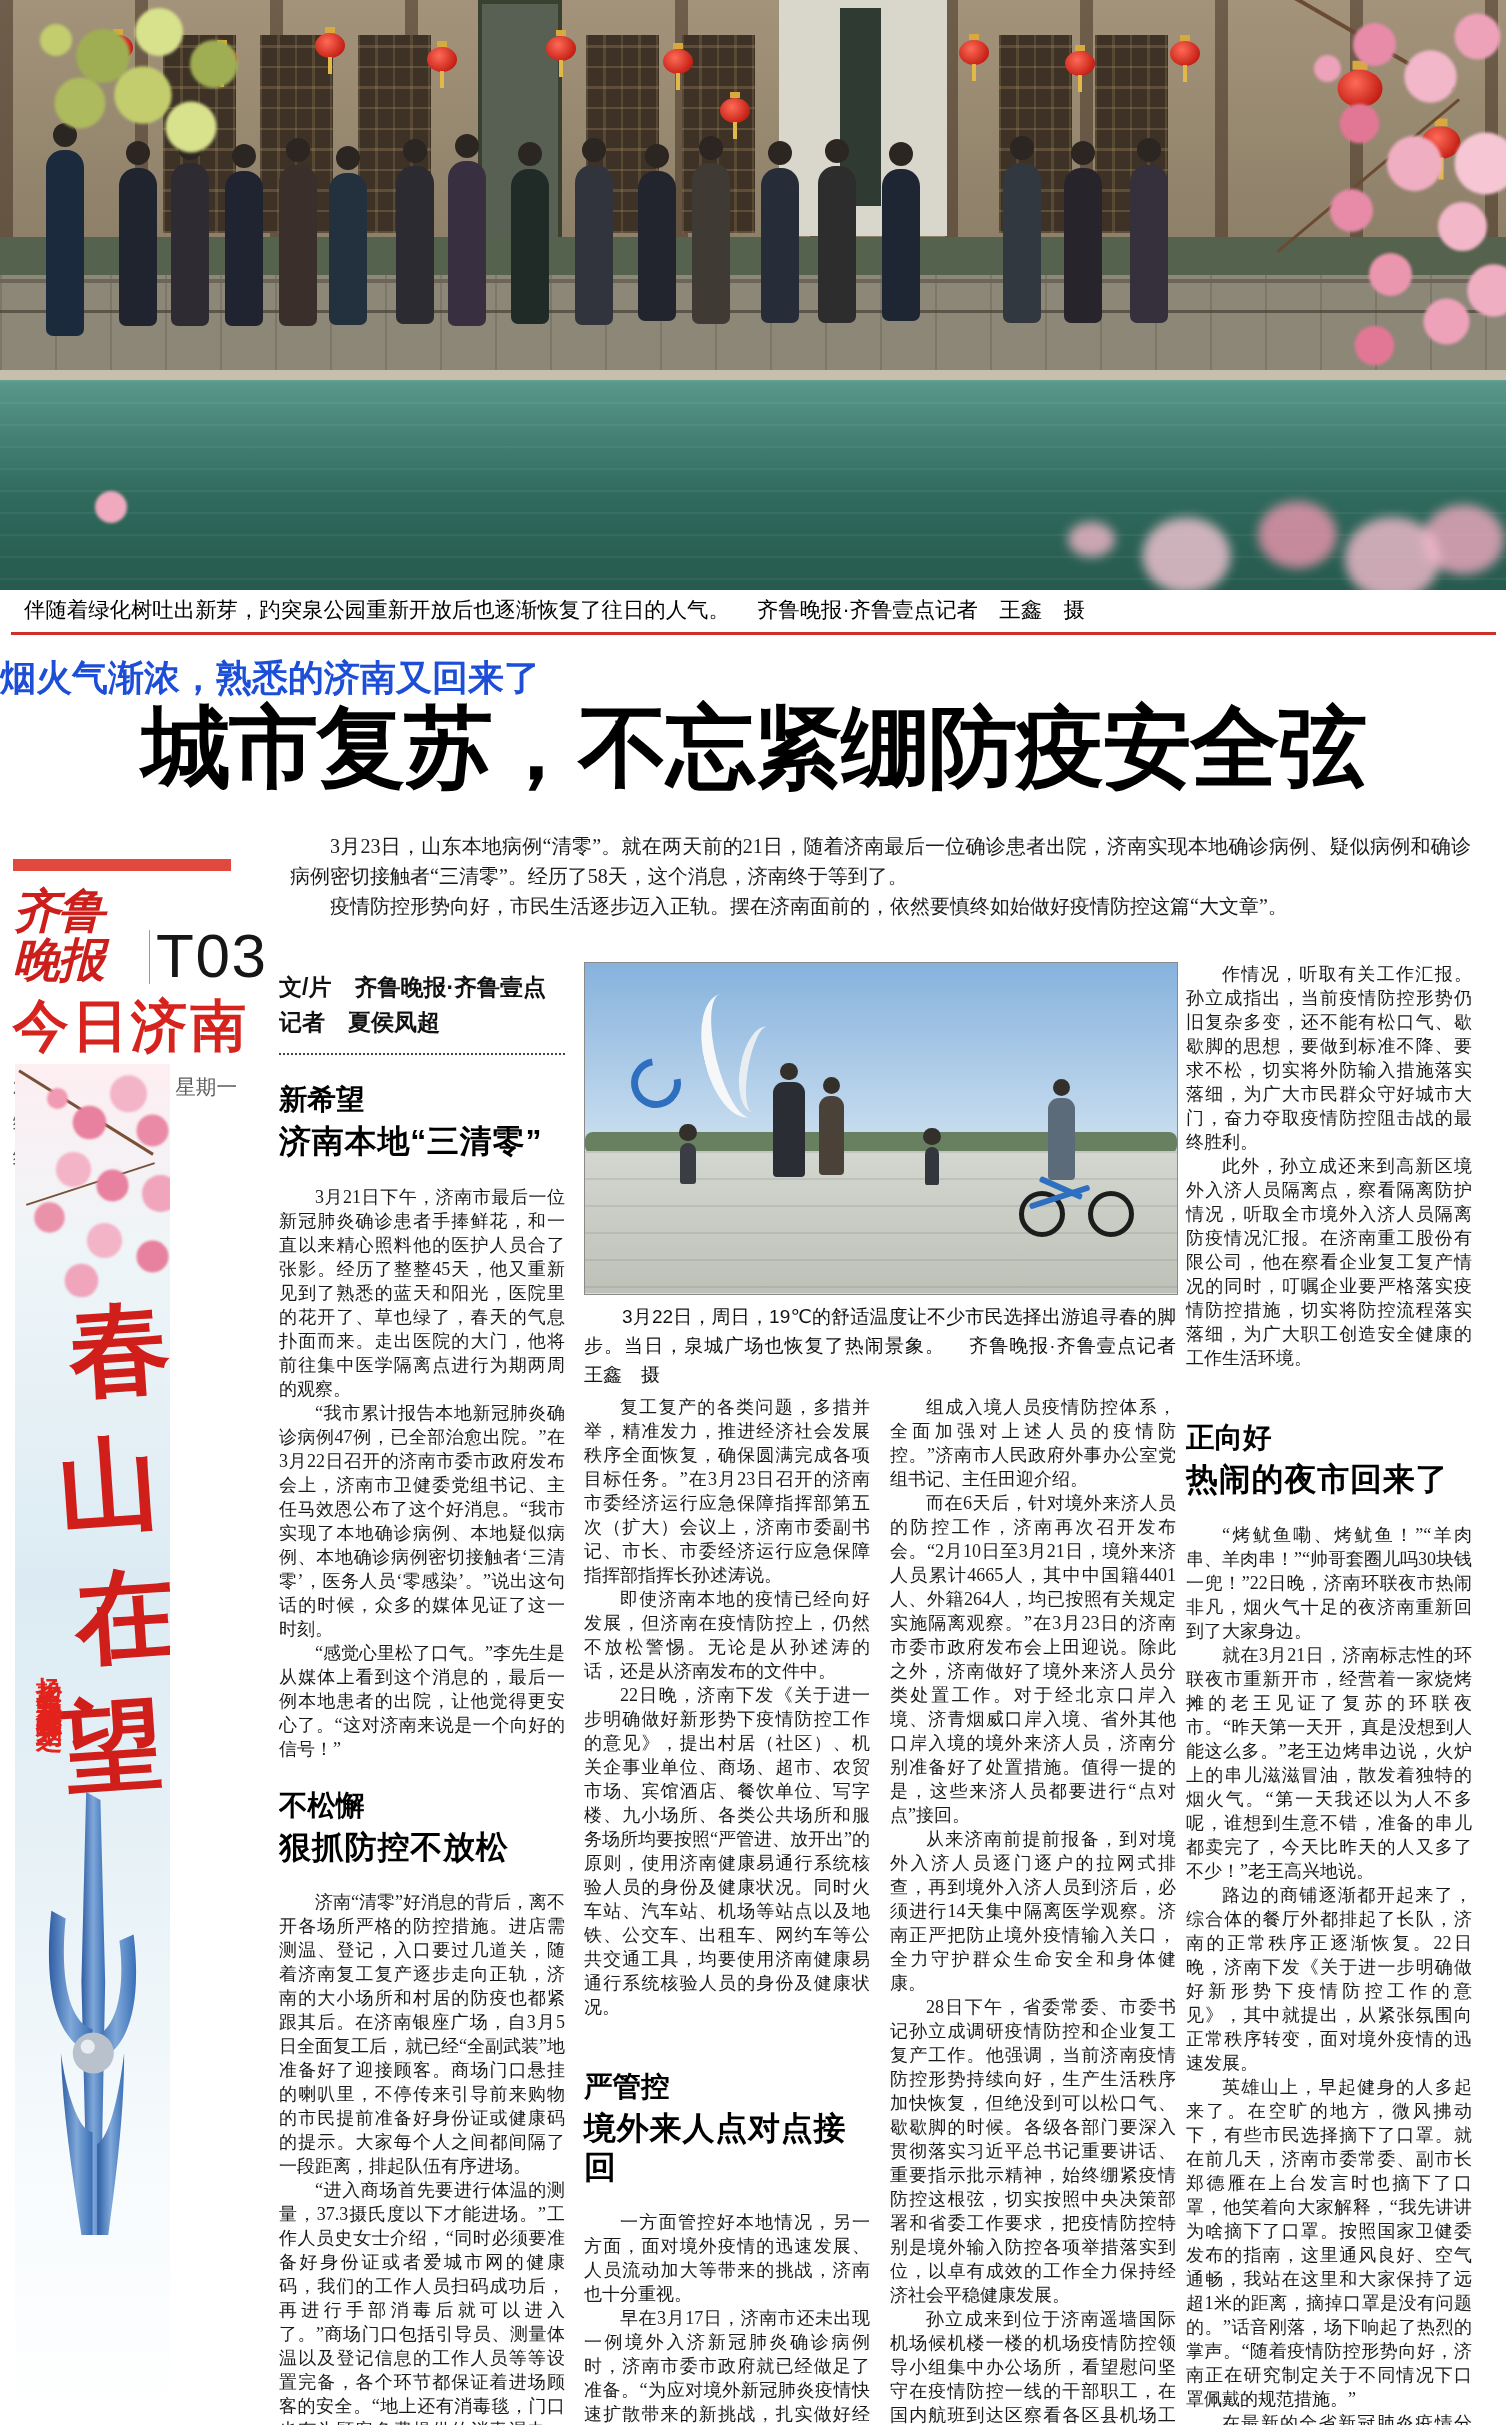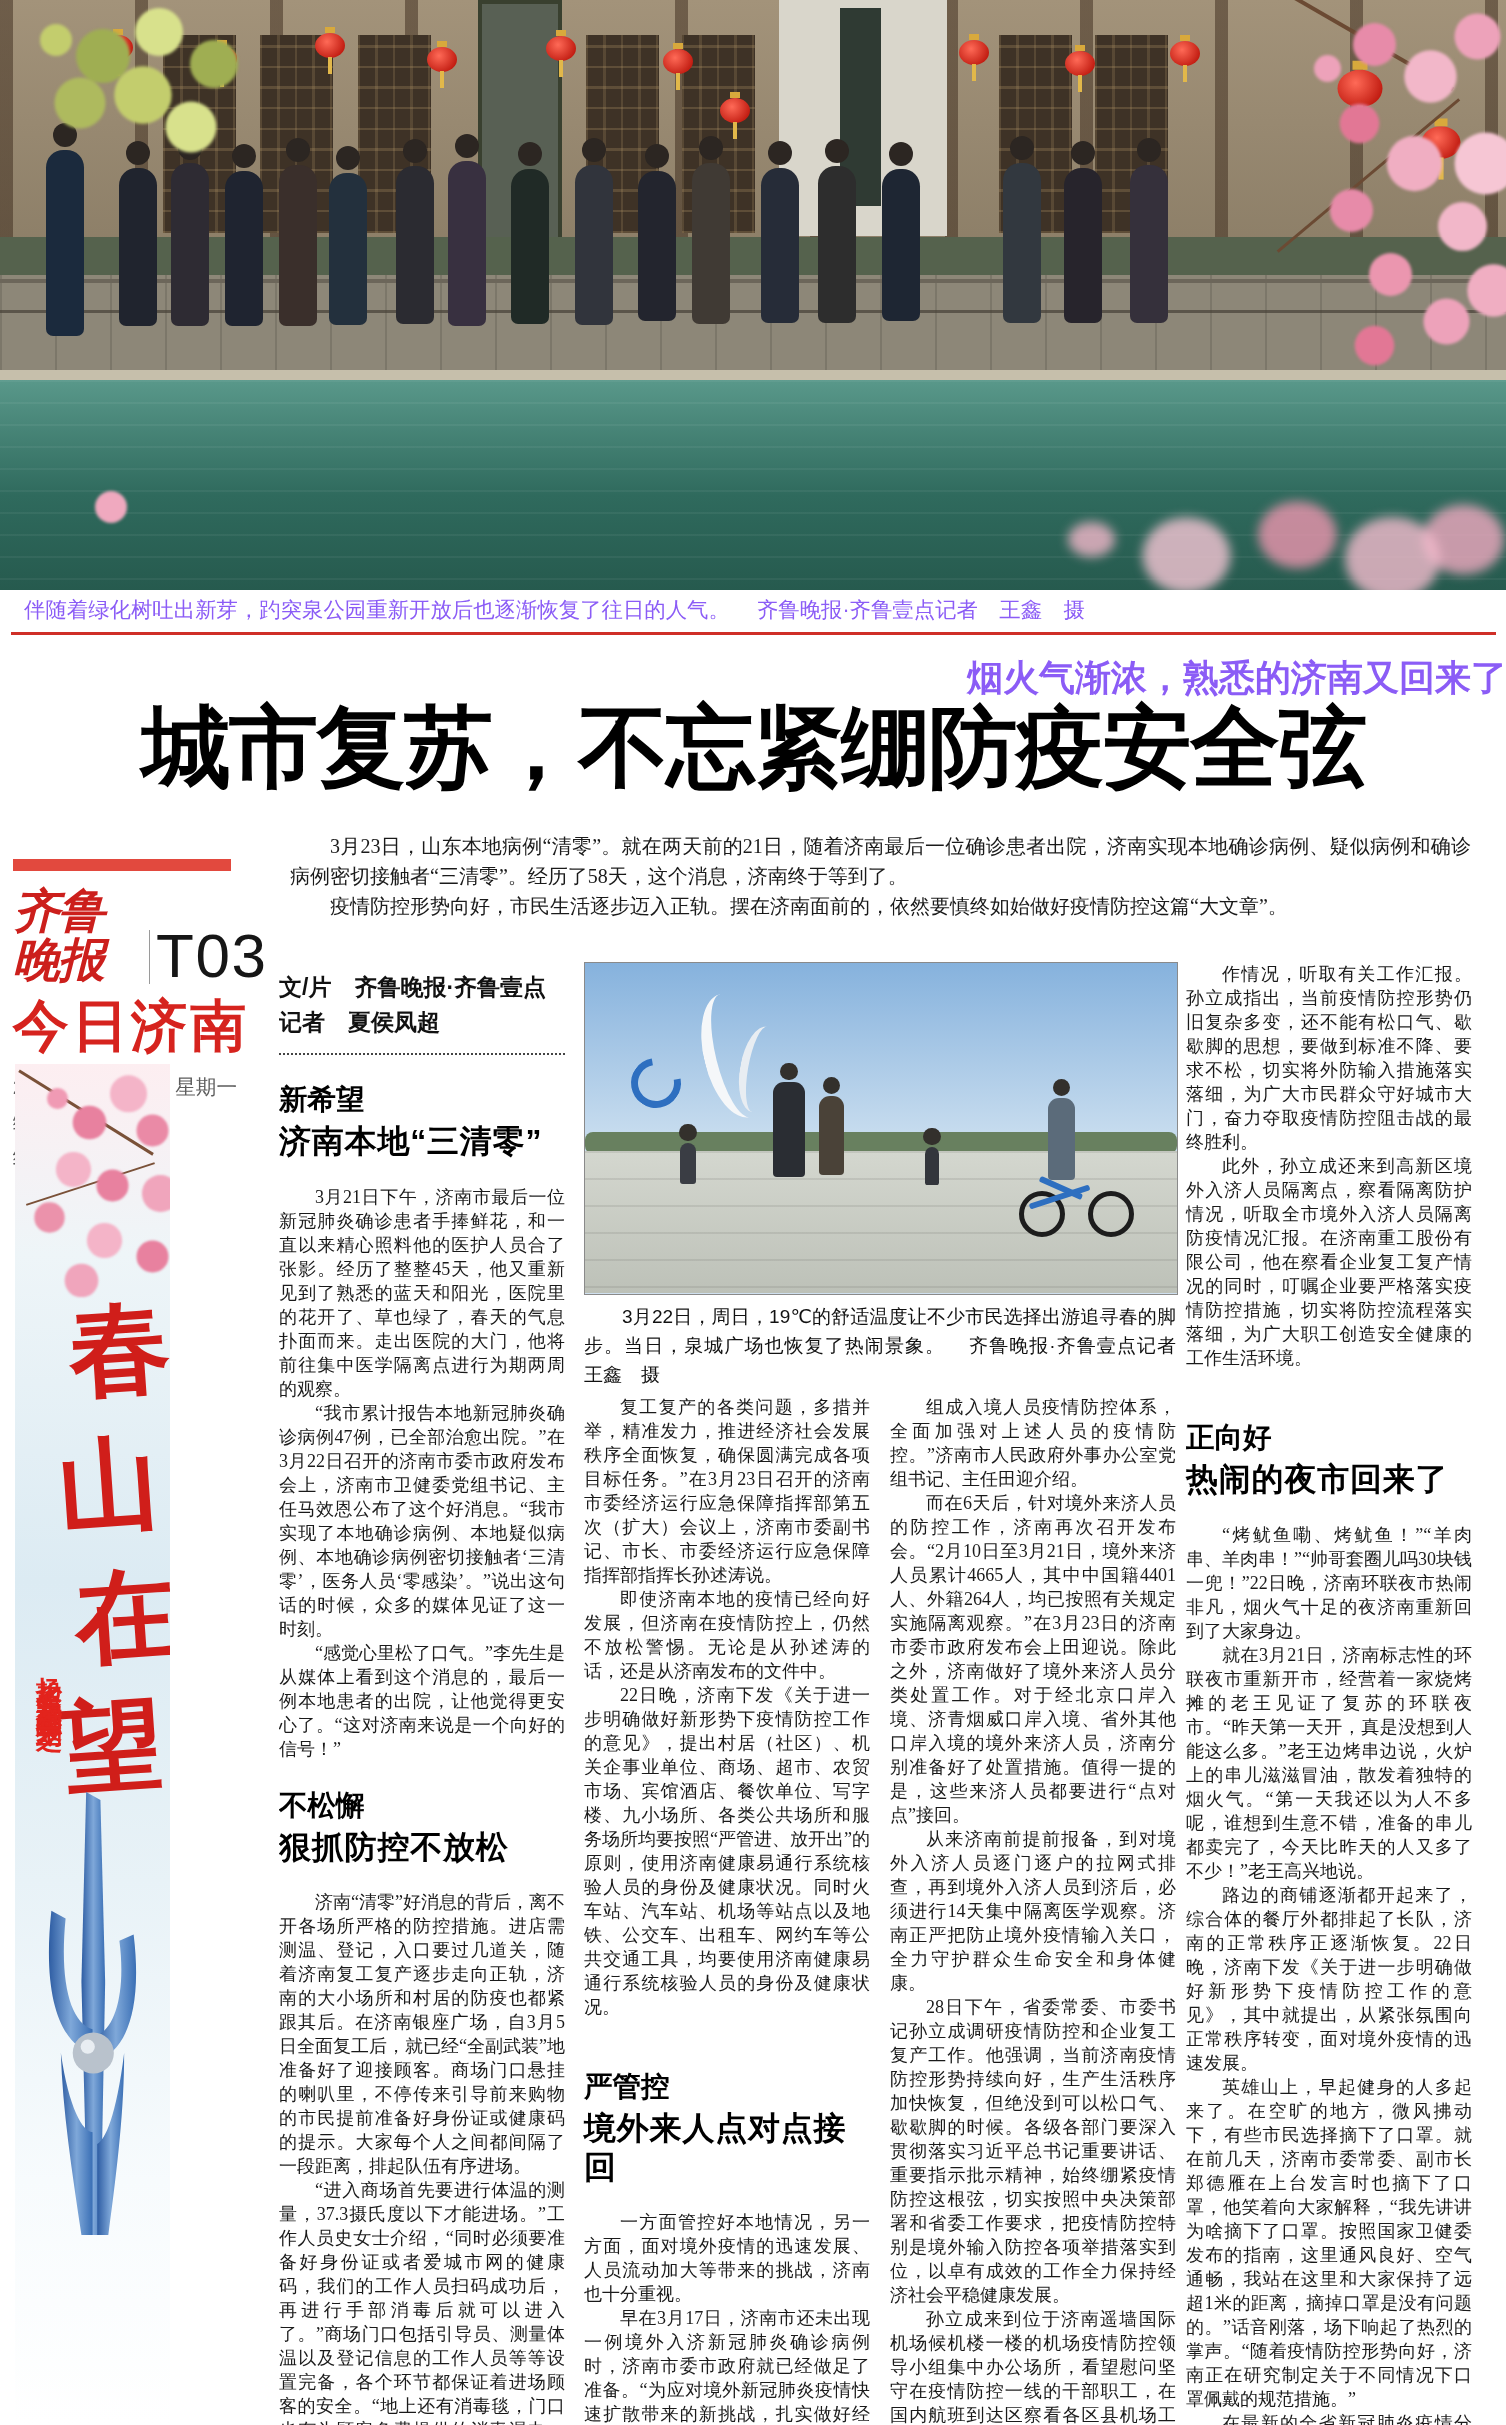--- a/index.html
+++ b/index.html
@@ -48,27 +48,27 @@
   .bl-br{left:1068px;top:522px;width:47px;height:35px;background:rgba(242,183,201,.8);filter:blur(5.5px);
      box-shadow:95px 16px 0 20.6px rgba(246,198,212,.8),206px -4.7px 0 16px rgba(236,149,174,.8),
      301px 19px 0 24px rgba(244,188,205,.8),372px 0 0 17.4px rgba(240,169,191,.8);}
   .fol-tl{left:40px;top:24px;width:32px;height:32px;background:#c3cd6d;
      box-shadow:47px 16px 0 11px #9fae52,103px -8px 0 8px #d8e18c,24px 63px 0 9.5px #aeba5e,
      87px 55px 0 12.7px #c3cd6d,158px 24px 0 8px #9fae52,135px 87px 0 9.5px #d8e18c;}
   .branch{position:absolute;background:#6b4a33;}
 
   
   .hero-caption{position:absolute;left:24px;top:595px;width:1456px;
-     font-family:"Liberation Sans","DejaVu Sans",sans-serif;font-size:21.4px;color:#8b5cf6;}
+     font-family:"Liberation Sans","DejaVu Sans",sans-serif;font-size:21.4px;color:#000000;}
   .hero-caption .credit{margin-left:27px;}
   .red-rule{position:absolute;left:11px;top:632px;width:1485px;height:3.2px;background:#cf2f27;}
 
   
-  .kicker{position:absolute;left:0;top:654px;width:1507px;text-align:right;
-     font-family:"Liberation Sans","DejaVu Sans",sans-serif;font-weight:700;font-size:36px;color:#8b5cf6;}
+  .kicker{position:absolute;left:0;top:654px;width:1507px;text-align:left;
+     font-family:"Liberation Sans","DejaVu Sans",sans-serif;font-weight:700;font-size:36px;color:#1d4ed8;}
   .headline{position:absolute;left:0;top:695px;width:1507px;margin:0;text-align:center;
      font-family:"Liberation Sans","DejaVu Sans",sans-serif;font-weight:900;font-size:89px;
      letter-spacing:-1.6px;color:#000;line-height:1.18;}
 
   
   .lead{position:absolute;left:290px;top:831px;width:1181px;}
   .lead-para{margin:0;text-indent:2em;font-size:20px;line-height:30px;text-align:justify;}
 
   
   .masthead{position:absolute;left:12.7px;top:859px;width:255px;font-family:"Liberation Sans","DejaVu Sans",sans-serif;}

